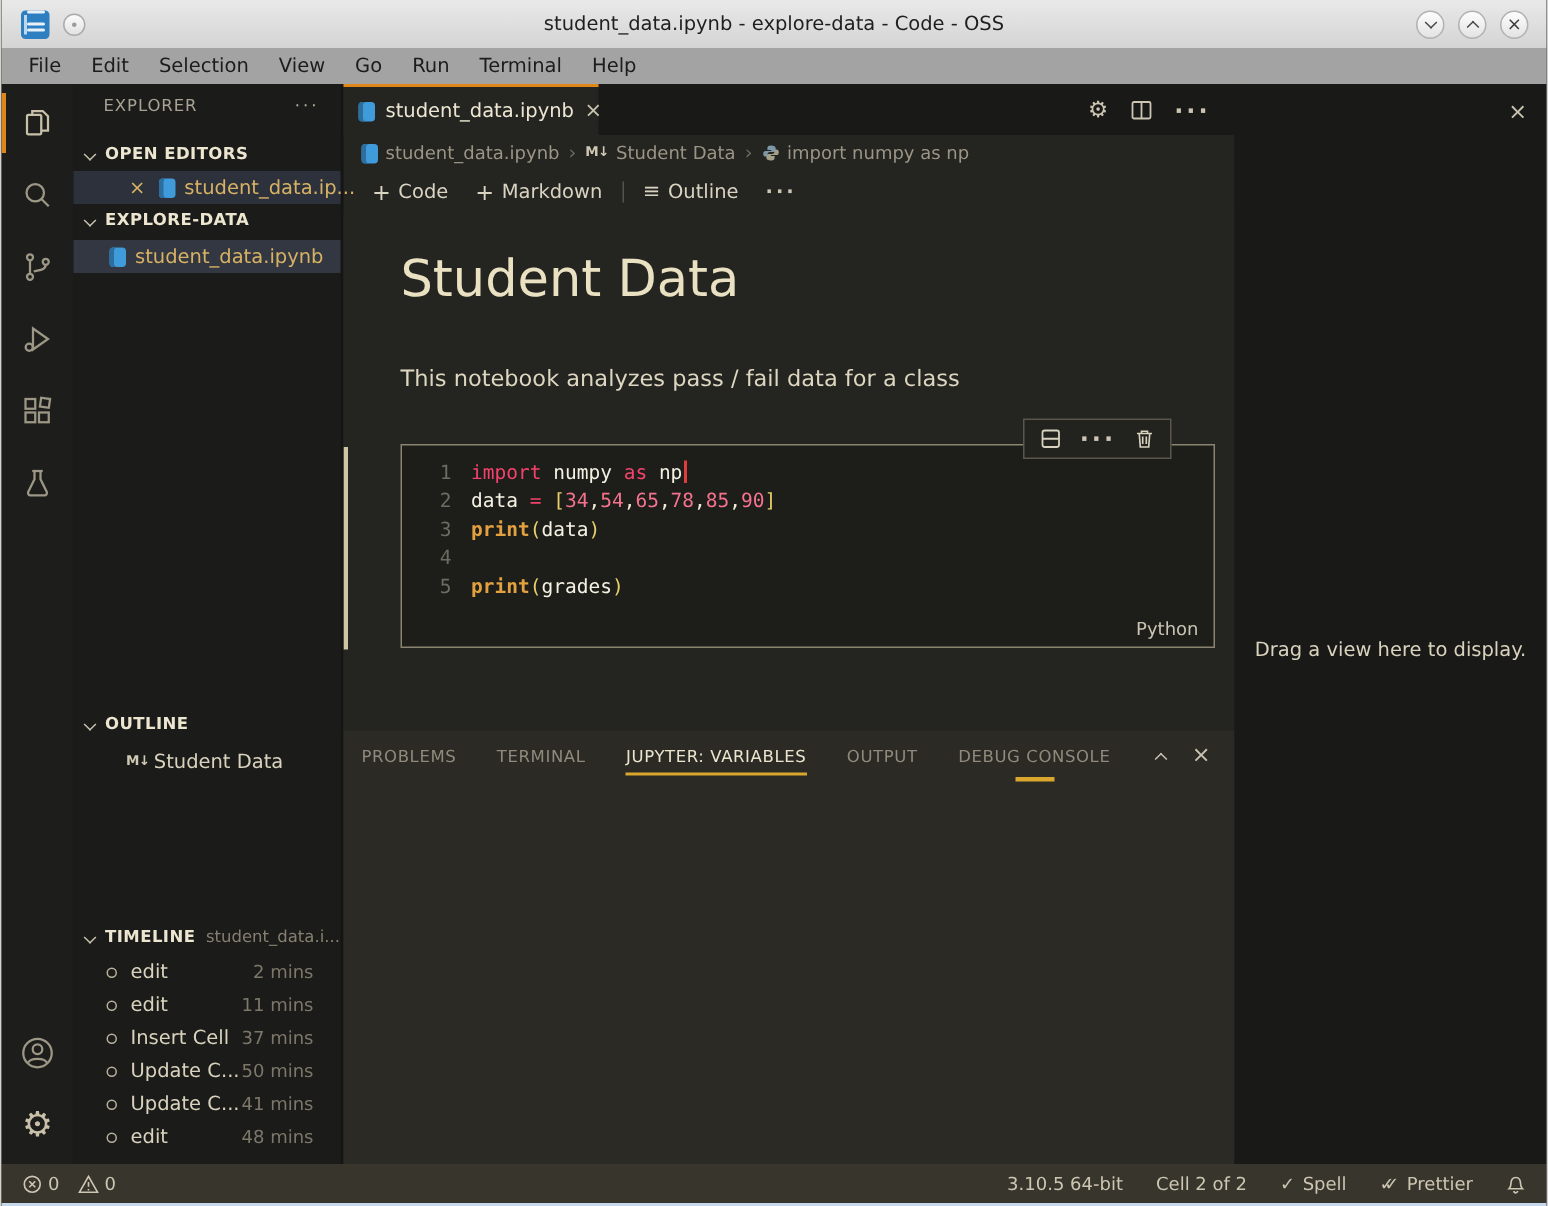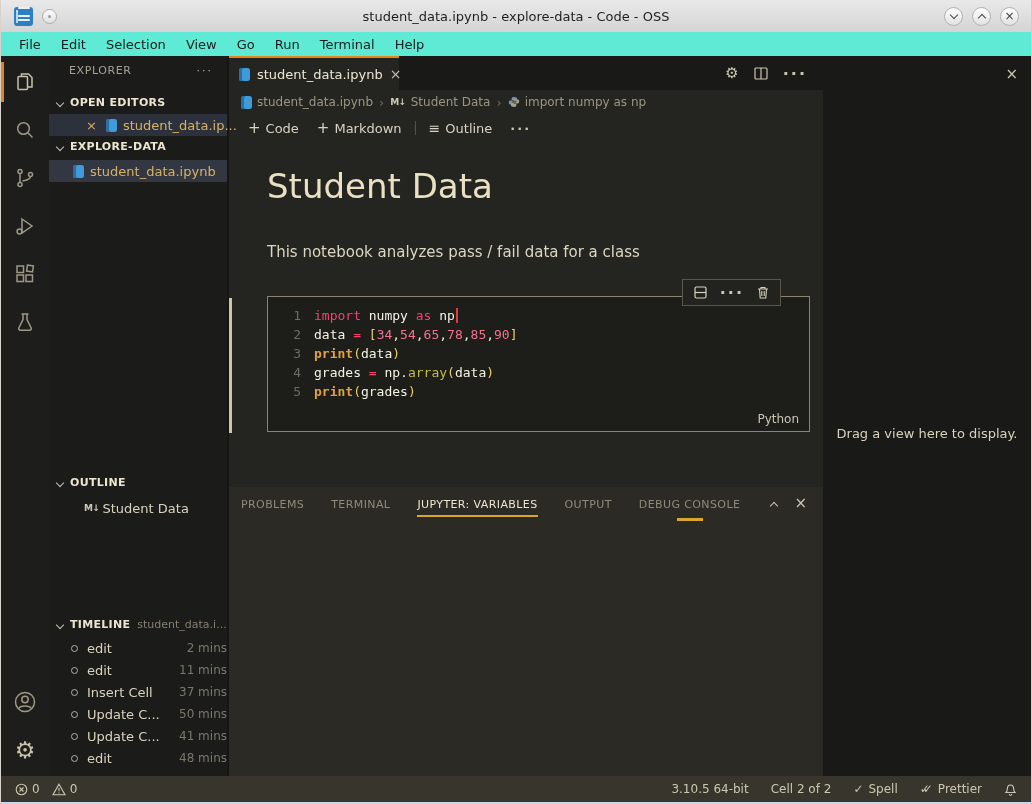--- a/index.html
+++ b/index.html
@@ -17,21 +17,21 @@
   .title-circle::after{content:""; position:absolute; left:5px; top:5px; width:3px; height:3px; border-radius:50%; background:#9a9a9a;}
   .win-title{ position:absolute; left:0; right:0; text-align:center; font-size:13px; color:#1f1f1f; }
   .win-btns{ margin-left:auto; display:flex; gap:9px; padding-right:12px; position:relative; }
   .win-btn{ width:19px; height:19px; border-radius:50%; background:linear-gradient(#fdfdfd,#e3e3e3); border:1px solid #b2b2b2; display:flex; align-items:center; justify-content:center; color:#3c3c3c; font-size:12px; }
   .chev{ display:inline-block; width:6px; height:6px; border-right:1.5px solid #c9c2ae; border-bottom:1.5px solid #c9c2ae; transform:rotate(45deg); }
   .chev.dark{ border-color:#484848; }
   .chev.up{ transform:rotate(-135deg); margin-top:4px;}
   .chev.down{ margin-top:-2px;}
 
   
-  .menubar{ height:24px; background:#5eead4; display:flex; align-items:center; padding-left:8px; }
+  .menubar{ height:24px; background:#a3a3a3; display:flex; align-items:center; padding-left:8px; }
   .menu-item{ padding:0 10px; font-size:13px; color:#1c1c1c; }
 
   
   .main{ height:720px; display:flex; }
 
   
   .activitybar{ width:48px; background:#1d1d1c; display:flex; flex-direction:column; align-items:center; padding-top:2px; }
   .ab-item{ width:48px; height:48px; display:flex; align-items:center; justify-content:center; position:relative; color:#c8c0a8;}
   .ab-item.active::before{ content:""; position:absolute; left:0; top:4px; bottom:4px; width:3px; background:#e0861a; }
   .ab-item.dim svg{ opacity:.75; }
@@ -45,21 +45,21 @@
   .sec-header{ position:absolute; left:8px; display:flex; align-items:center; gap:7px; font-size:11px; font-weight:bold; color:#ece5cf; letter-spacing:.3px;}
   .sec-sub{ font-weight:normal; color:#857f6f; letter-spacing:0; }
   .row{ position:absolute; left:0; right:0; height:22px; display:flex; align-items:center; }
   .row.sel1{ background:#2c313b; }
   .row.sel2{ background:#323741; }
   .gold{ color:#d7b264; }
   .nb-icon{ display:inline-block; width:11px; height:13px; border-radius:2.5px; background:#3f9bd9; box-shadow:inset 3px 0 0 #2c6f9e; flex:none;}
   .md-glyph{ font-size:9px; font-weight:bold; color:#cfc8b2; letter-spacing:-.5px; flex:none;}
   .x-gold{ color:#d7b264; font-size:13px; }
   .tl-circle{ width:7px; height:7px; border:1.5px solid #b9b29b; border-radius:50%; flex:none;}
-  .tl-time{ margin-left:auto; color:#7c7768; font-size:12px;}
+  .tl-time{ margin-left:auto; margin-right:18px; color:#7c7768; font-size:12px;}
 
   
   .editor-region{ width:596px; display:flex; flex-direction:column; background:#242420; border-left:2px solid #151514;}
   .tabbar{ height:34px; background:#191918; display:flex; align-items:stretch; }
   .tab{ width:170px; background:#242420; border-top:2px solid #e0861a; display:flex; align-items:center; padding:0 10px; gap:7px; }
   .tab-label{ font-size:13px; color:#ece6d3; white-space:nowrap; }
   .tab-close{ margin-left:auto; color:#c9c3b2; font-size:14px; }
   .editor-actions{ margin-left:auto; display:flex; align-items:center; gap:15px; padding-right:16px; color:#ccc5b1; }
   .ea-gear{ font-size:15px; line-height:1; }
   .ellipsis{ letter-spacing:2px; font-weight:bold; color:#ccc5b1; }
@@ -356,21 +356,21 @@
             </span>
         </div>
 
         <div class="cell-focusbar"></div>
 
         <div class="code-cell">
           <div class="code-lines" id="codelines">
               <div class="code-line"><span class="lnum">1</span><span><span class="tok-k">import </span><span class="tok-i">numpy </span><span class="tok-k">as </span><span class="tok-i">np</span><span class="caret"></span></span></div>
               <div class="code-line"><span class="lnum">2</span><span><span class="tok-i">data </span><span class="tok-k">= </span><span class="tok-b">[</span><span class="tok-n">34</span><span class="tok-p">,</span><span class="tok-n">54</span><span class="tok-p">,</span><span class="tok-n">65</span><span class="tok-p">,</span><span class="tok-n">78</span><span class="tok-p">,</span><span class="tok-n">85</span><span class="tok-p">,</span><span class="tok-n">90</span><span class="tok-b">]</span></span></div>
               <div class="code-line"><span class="lnum">3</span><span><span class="tok-f">print</span><span class="tok-b">(</span><span class="tok-i">data</span><span class="tok-b">)</span></span></div>
-              <div class="code-line"><span class="lnum">4</span><span><span class="tok-i">grades </span><span class="tok-k">= </span><span class="tok-i">np</span><span class="tok-p">.</span><span class="tok-m">array</span><span class="tok-b">(</span><span class="tok-i">data</span><span class="tok-b">)</span></span></div>
+              <div class="code-line"><span class="lnum">4</span></div>
               <div class="code-line"><span class="lnum">5</span><span><span class="tok-f">print</span><span class="tok-b">(</span><span class="tok-i">grades</span><span class="tok-b">)</span></span></div>
             </div>
           <div class="cell-lang">Python</div>
         </div>
       </div>
 
       <div class="panel">
         <div class="panel-tabs" id="paneltabs">
             <div class="panel-tab">
               <span>PROBLEMS</span>

